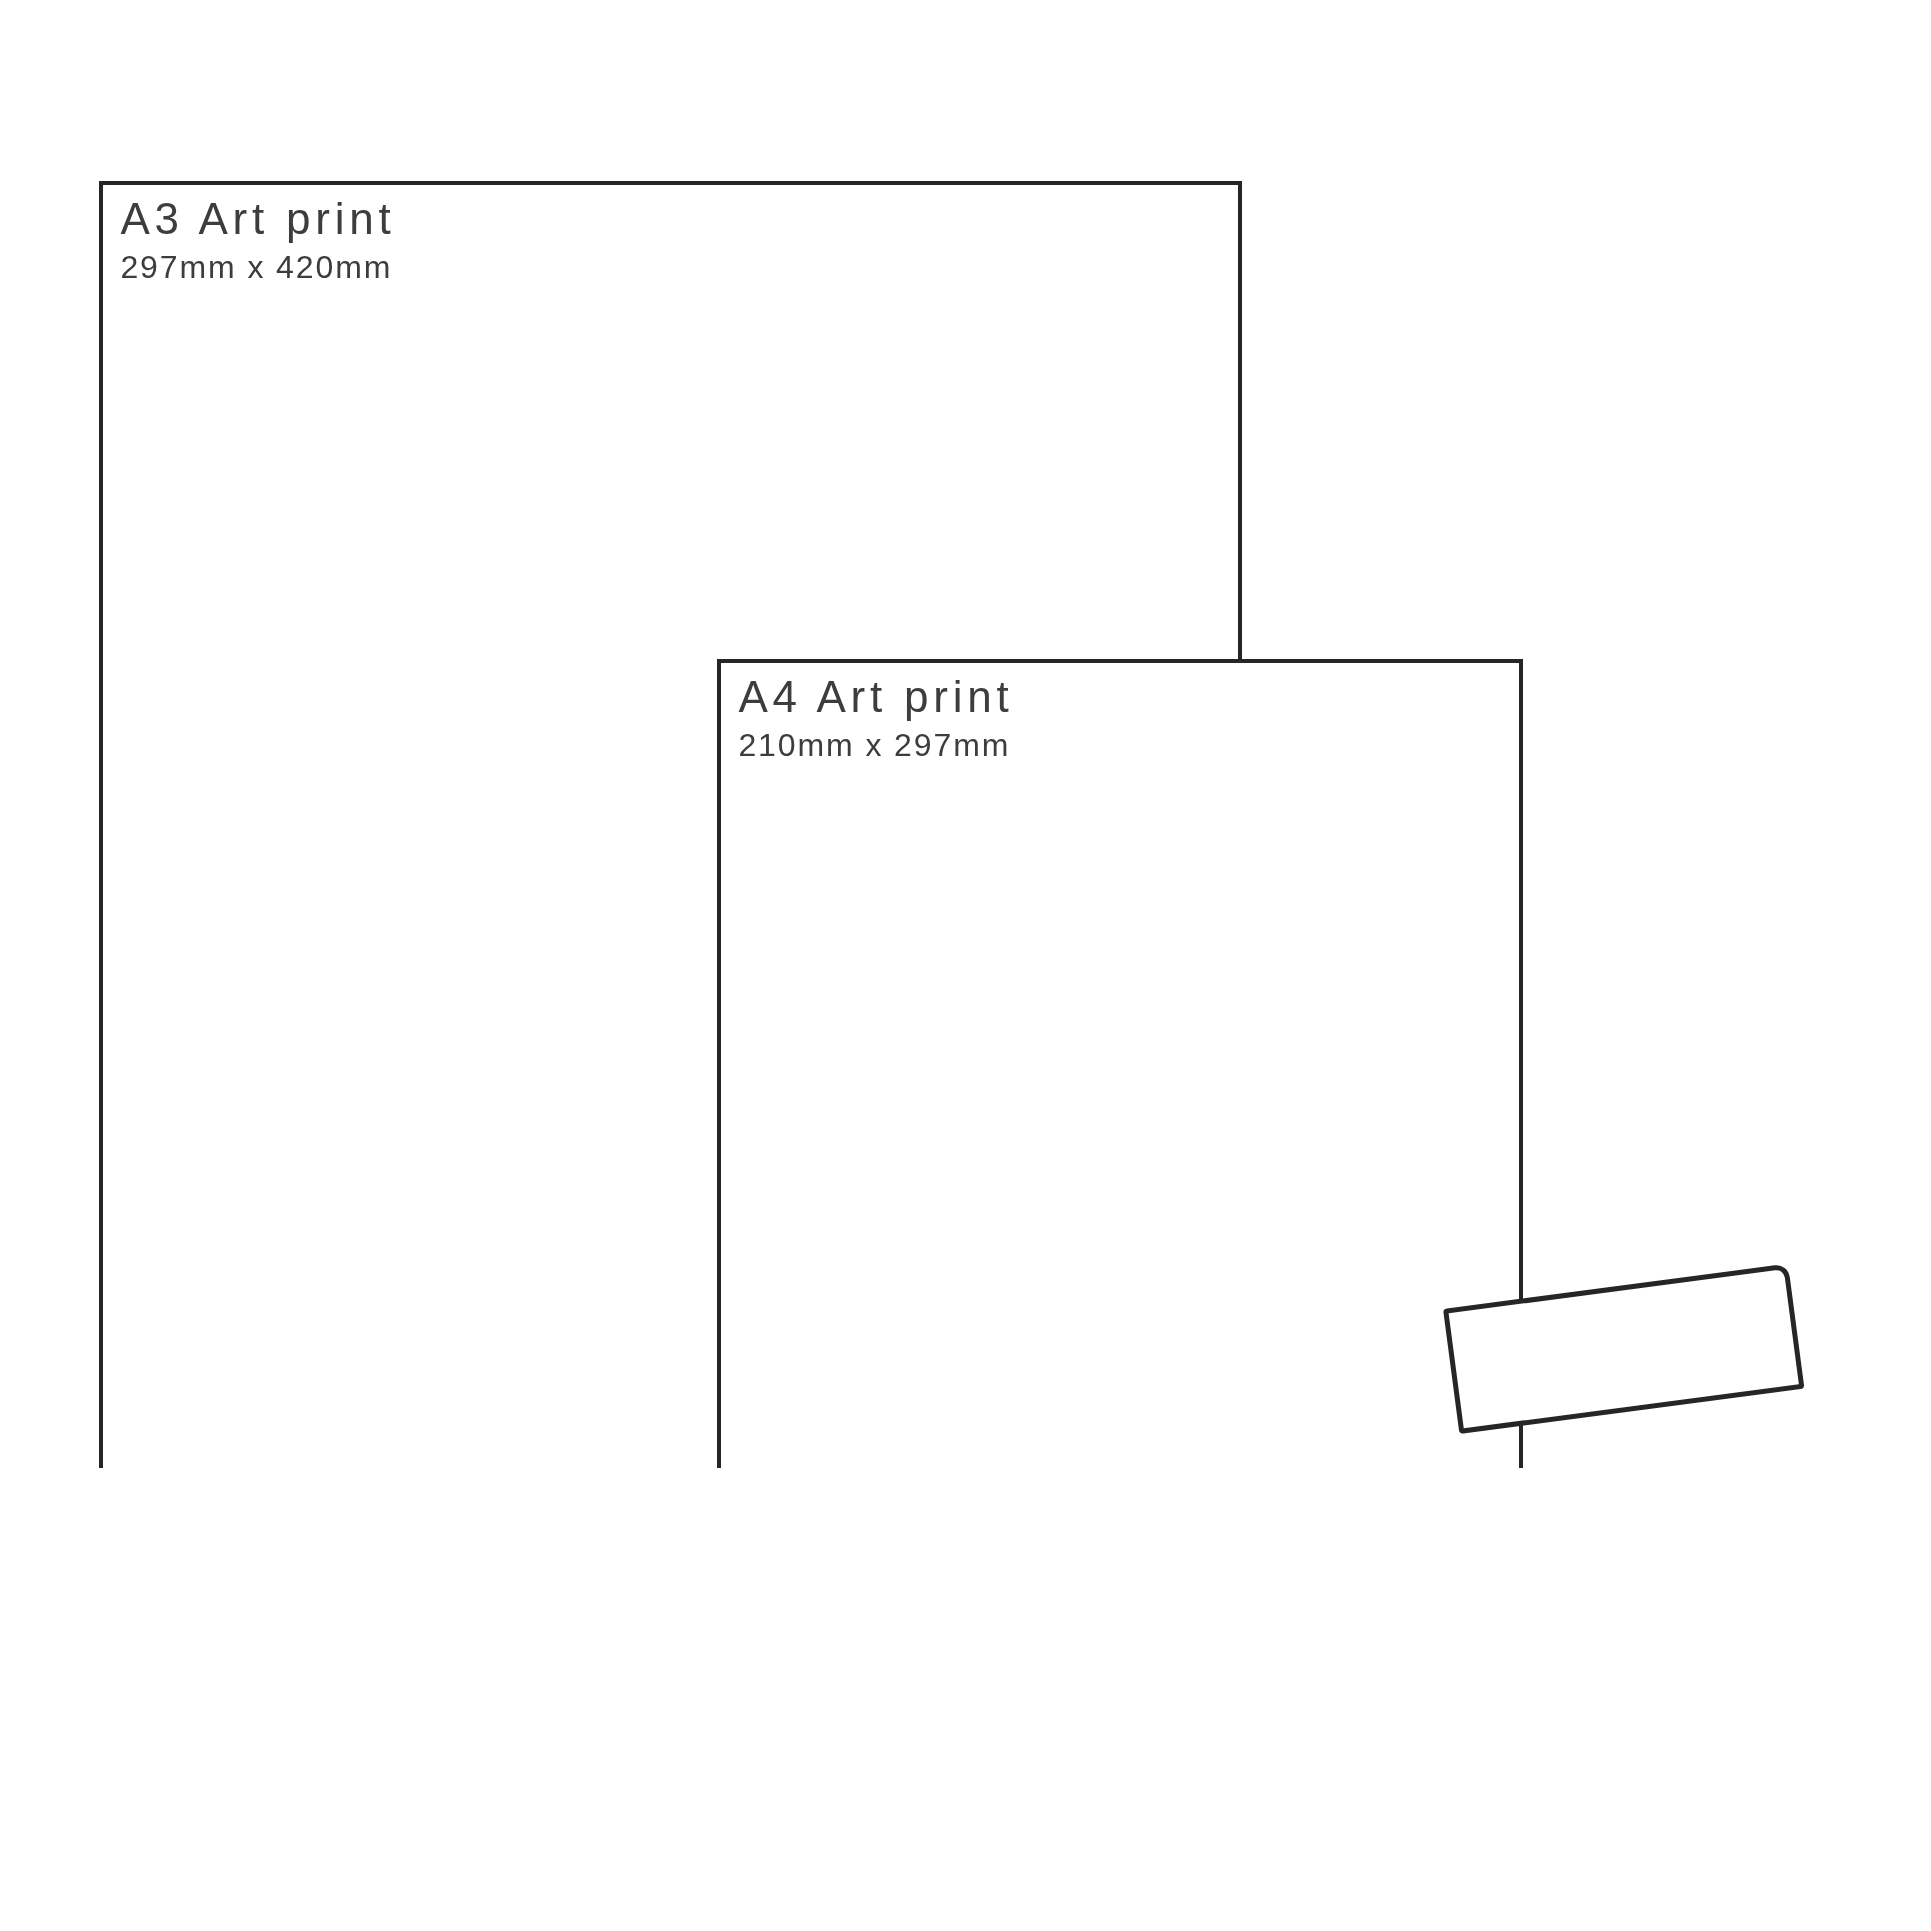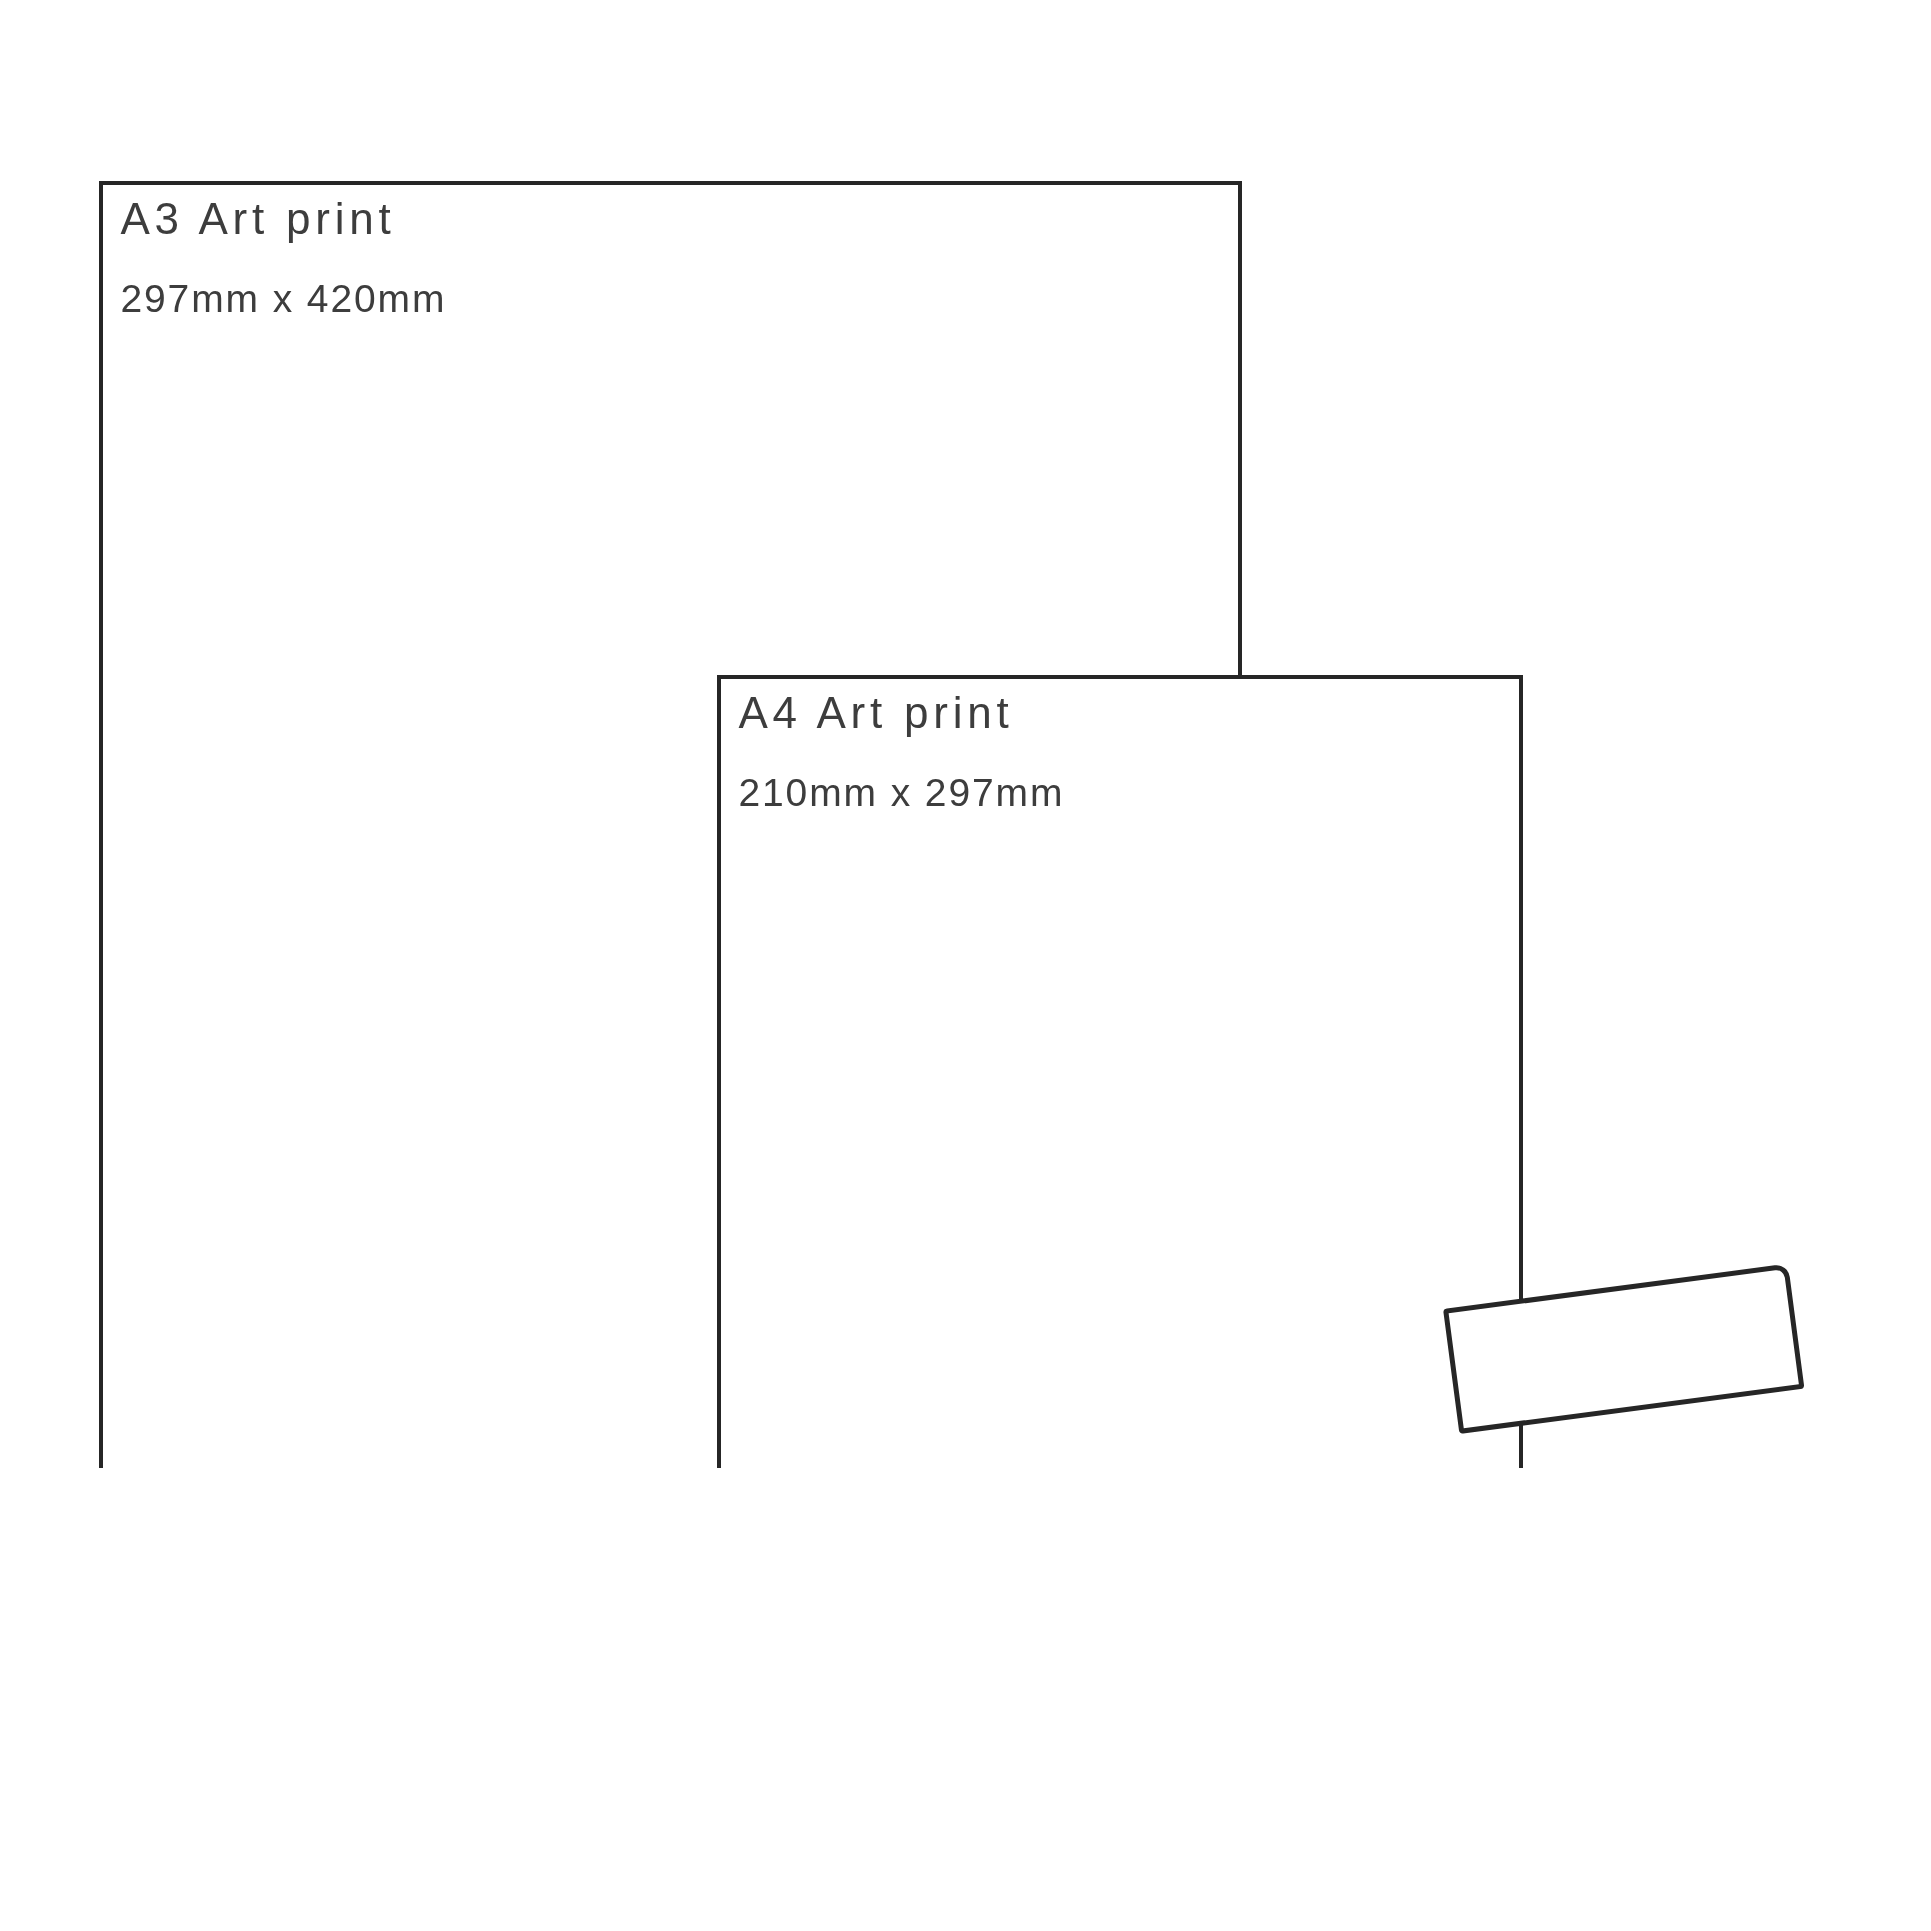--- a/index.html
+++ b/index.html
@@ -20,21 +20,21 @@
     box-sizing: border-box;
     background: #ffffff;
     border: 4.8px solid #262626;
   }
   #a3-sheet {
     left: 99px; top: 181px;
     width: 1143px; height: 1611px;
     z-index: 1;
   }
   #a4-sheet {
-    left: 717px; top: 675px;
+    left: 717px; top: 659px;
     width: 806px; height: 1142px;
     z-index: 2;
     padding-left: 24px;
   }
   #card-flap {
     left: 1443px; top: 1309px;
     width: 348px; height: 126px;
     border-width: 5.8px;
     border-radius: 3.9px 13.5px 3.9px 3.9px;
     transform: rotate(-7.5deg);
@@ -54,24 +54,23 @@
     color: #3d3d3d;
     font-weight: 300;
     white-space: nowrap;
   }
   .label .title {
     font-size: 44px;
     line-height: 52px;
     letter-spacing: 4.8px;
   }
   .label .dims {
-    font-size: 39px;
+    font-size: 32px;
     line-height: 45px;
     letter-spacing: 1.9px;
-    margin-top: 31px;
   }
   #card-front .label { top: 5.8px; }
 </style>
 </head>
 <body>
 
 <div id="canvas">
 
   <div class="sheet" id="a3-sheet">
     <div class="label">

